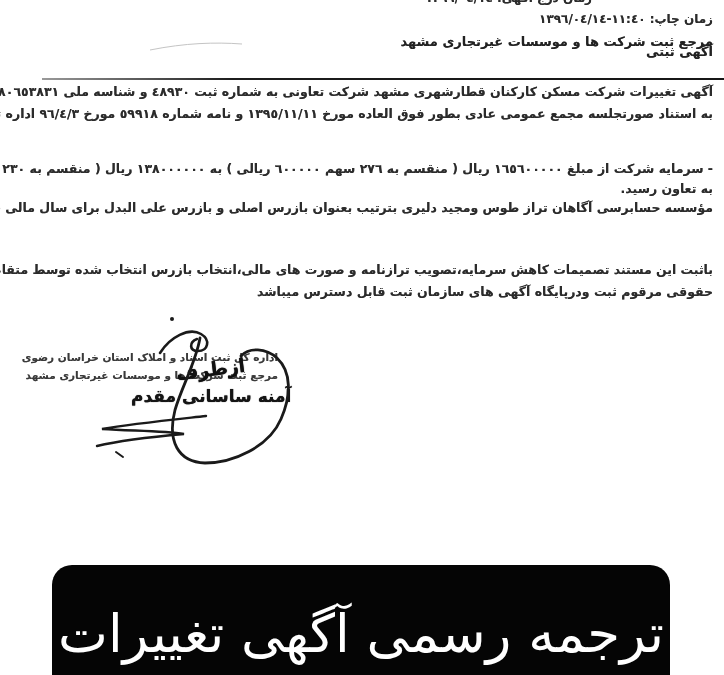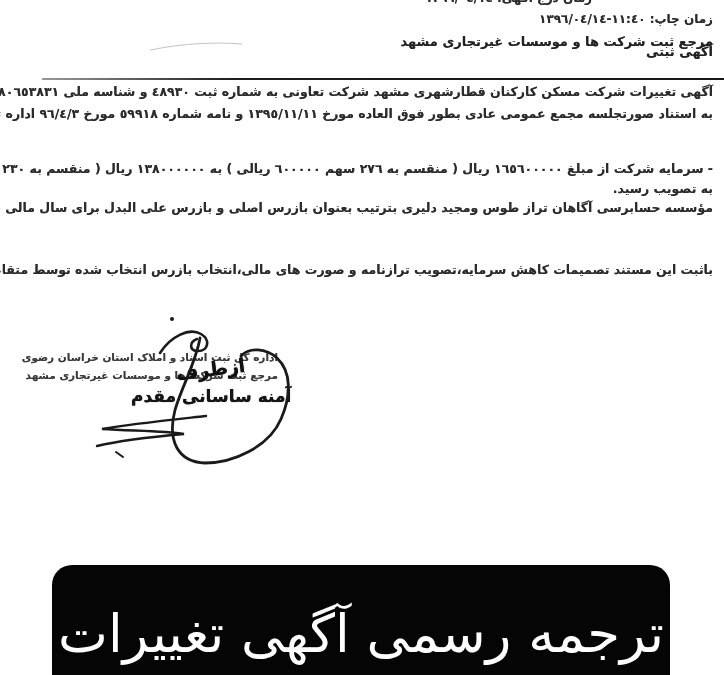--- a/index.html
+++ b/index.html
@@ -76,24 +76,25 @@
 
   <svg class="artifact-svg" width="724" height="80" viewBox="0 0 724 80">
     <path d="M 150 50 C 185 43, 215 42, 242 44" stroke="#c4c4c4" stroke-width="1" fill="none"></path>
   </svg>
 
   <div class="rule"></div>
 
   <div class="rtl-line" style="top:84px;right:11px;">آگهی تغییرات شرکت مسکن کارکنان قطارشهری مشهد شرکت تعاونی به شماره ثبت ٤٨٩٣٠ و شناسه ملی ١٠٣٨٠٦٥٣٨٣١</div>
   <div class="rtl-line" style="top:106px;right:11px;">به استناد صورتجلسه مجمع عمومی عادی بطور فوق العاده مورخ ١٣٩٥/١١/١١ و نامه شماره ٥٩٩١٨ مورخ ٩٦/٤/٣ اداره تعاون کار و رفاه اجتماعی مشهد</div>
   <div class="rtl-line" style="top:161px;right:11px;">- سرمایه شرکت از مبلغ ١٦٥٦٠٠٠٠٠ ریال ( منقسم به ٢٧٦ سهم ٦٠٠٠٠٠ ریالی ) به ١٣٨٠٠٠٠٠٠ ریال ( منقسم به ٢٣٠ سهم ٦٠٠٠٠٠ ریالی )</div>
-  <div class="rtl-line" style="top:181px;right:11px;">به تصویب رسید.</div>
+  <div class="rtl-line" style="top:181px;right:11px;">به تعاون رسید.</div>
   <div class="rtl-line" style="top:200px;right:11px;">مؤسسه حسابرسی آگاهان تراز طوس ومجید دلیری   بترتیب بعنوان بازرس اصلی و بازرس علی البدل برای سال مالی ١٣٩٥ انتخاب گردیدند.</div>
 
   <div class="rtl-line" style="top:262px;right:11px;">باثبت این مستند تصمیمات  کاهش سرمایه،تصویب ترازنامه و صورت های مالی،انتخاب بازرس  انتخاب شده توسط متقاضی درسوابق الکترونیک شخصیت</div>
+  <div class="rtl-line" style="top:284px;right:11px;">حقوقی مرقوم ثبت ودرپایگاه آگهی های سازمان ثبت قابل دسترس میباشد</div>
 
   <div class="sig-text" style="top:351px;right:446px;">اداره کل ثبت اسناد و املاک استان خراسان رضوی</div>
   <div class="sig-text" style="top:369px;right:446px;">مرجع ثبت شرکت ها و موسسات غیرتجاری مشهد</div>
   <div class="sig-behalf" style="top:358px;left:176px;">ازطرف</div>
   <div class="sig-name" style="top:386px;left:131px;">آمنه ساسانی مقدم</div>
 
   <svg class="sig-svg" width="250" height="180" viewBox="70 300 250 180">
 
     <circle cx="172" cy="319" r="2" fill="#1a1a1a"></circle>
 

